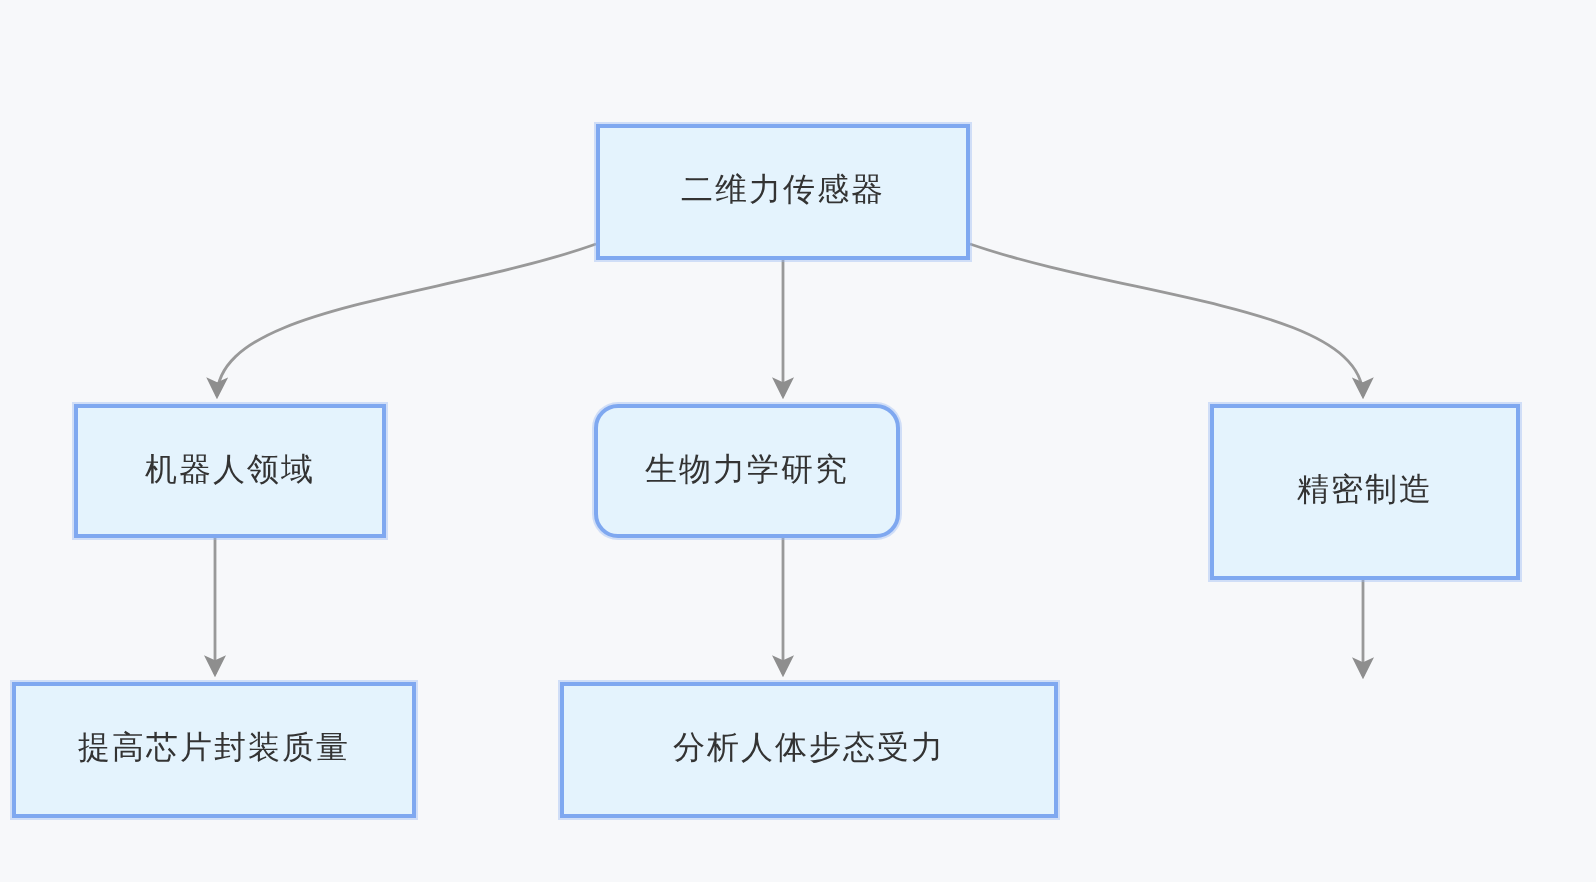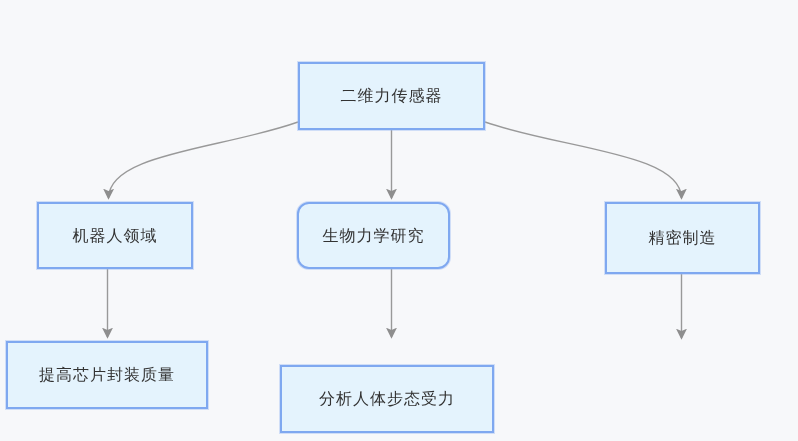--- a/index.html
+++ b/index.html
@@ -48,23 +48,23 @@
     box-shadow: 0 0 0 1px rgba(150, 182, 242, 0.40);
     color: var(--text);
     font-size: 16px;
     letter-spacing: 1px;
     text-align: right;
     line-height: 1.2;
   }
   .node-root    { left: 298px; top: 62px;  width: 187px; height: 68px; }
   .node-mid-1   { left: 37px;  top: 202px; width: 156px; height: 67px; }
   .node-mid-2   { left: 297px; top: 202px; width: 153px; height: 67px; border-radius: 12px; }
-  .node-mid-3   { left: 605px; top: 202px; width: 155px; height: 72px; }
+  .node-mid-3   { left: 605px; top: 202px; width: 155px; height: 88px; }
   .node-bot-1   { left: 6px;   top: 341px; width: 202px; height: 68px; }
-  .node-bot-2   { left: 280px; top: 341px; width: 214px; height: 68px; margin-top: 24px; }
+  .node-bot-2   { left: 280px; top: 341px; width: 249px; height: 68px; }
   .node-bot-3   { left: 570px; top: 342px; width: 218px; height: 68px; }
 </style>
 </head>
 <body>
 
 <div class="canvas">
 
   <svg class="edges" viewBox="0 0 798 441" xmlns="http://www.w3.org/2000/svg">
     <defs>
       <marker id="arrow" viewBox="0 0 10 10" refX="8.5" refY="5" markerUnits="userSpaceOnUse" markerWidth="11" markerHeight="11" orient="auto">

